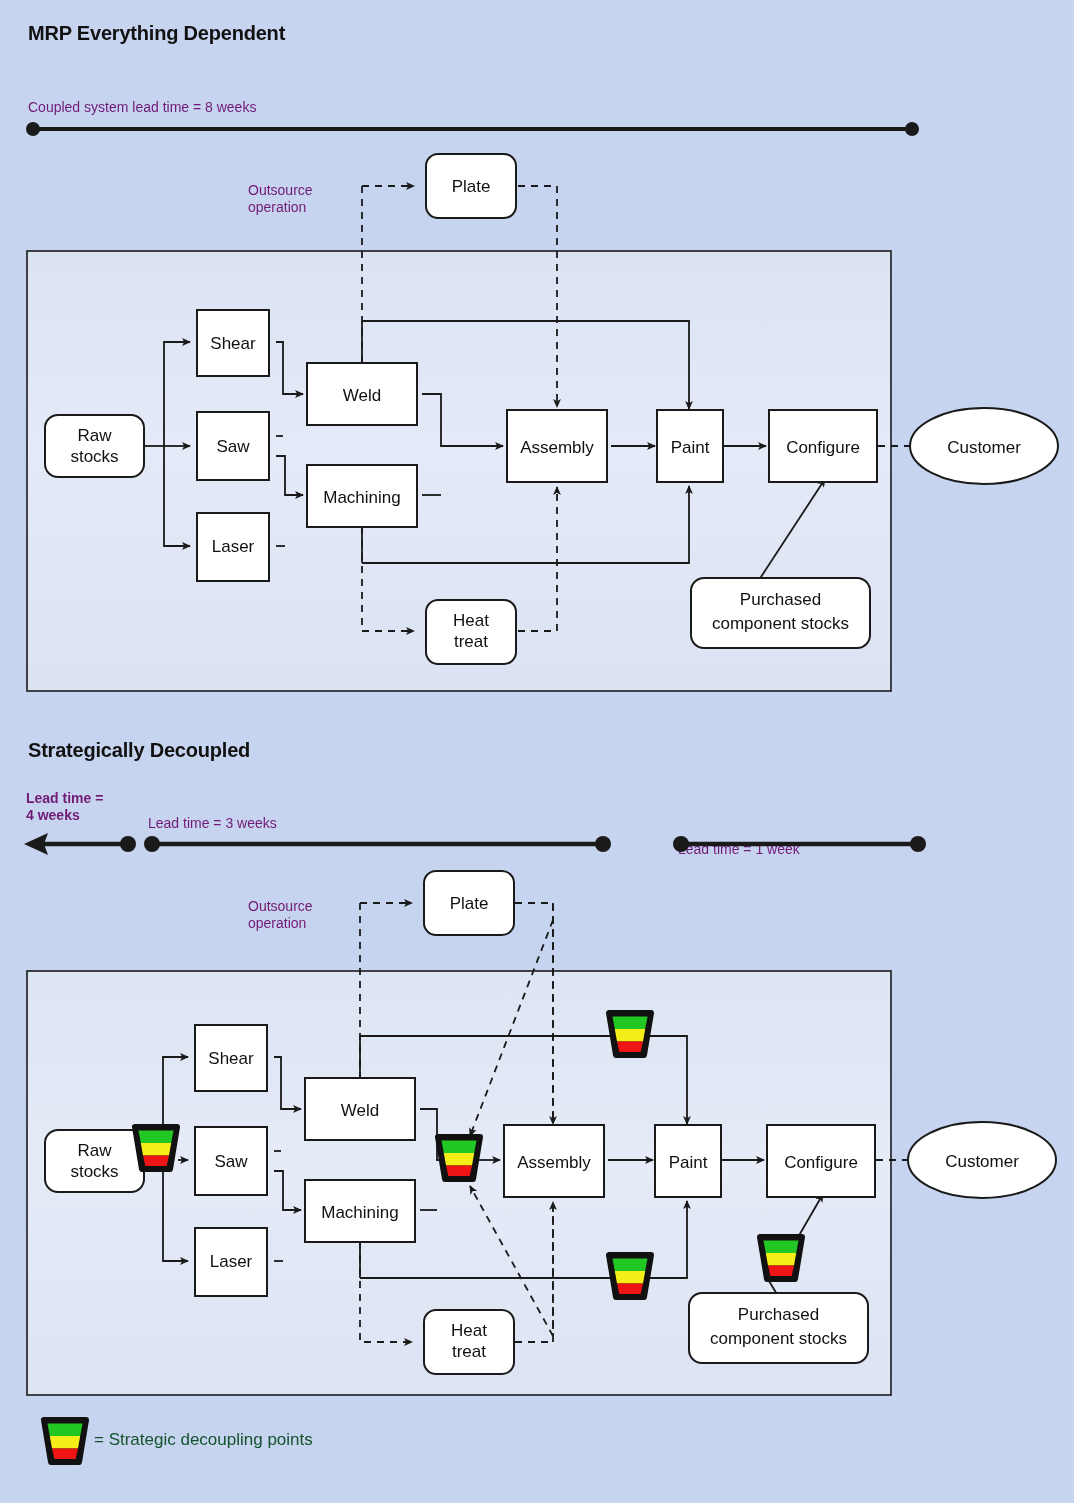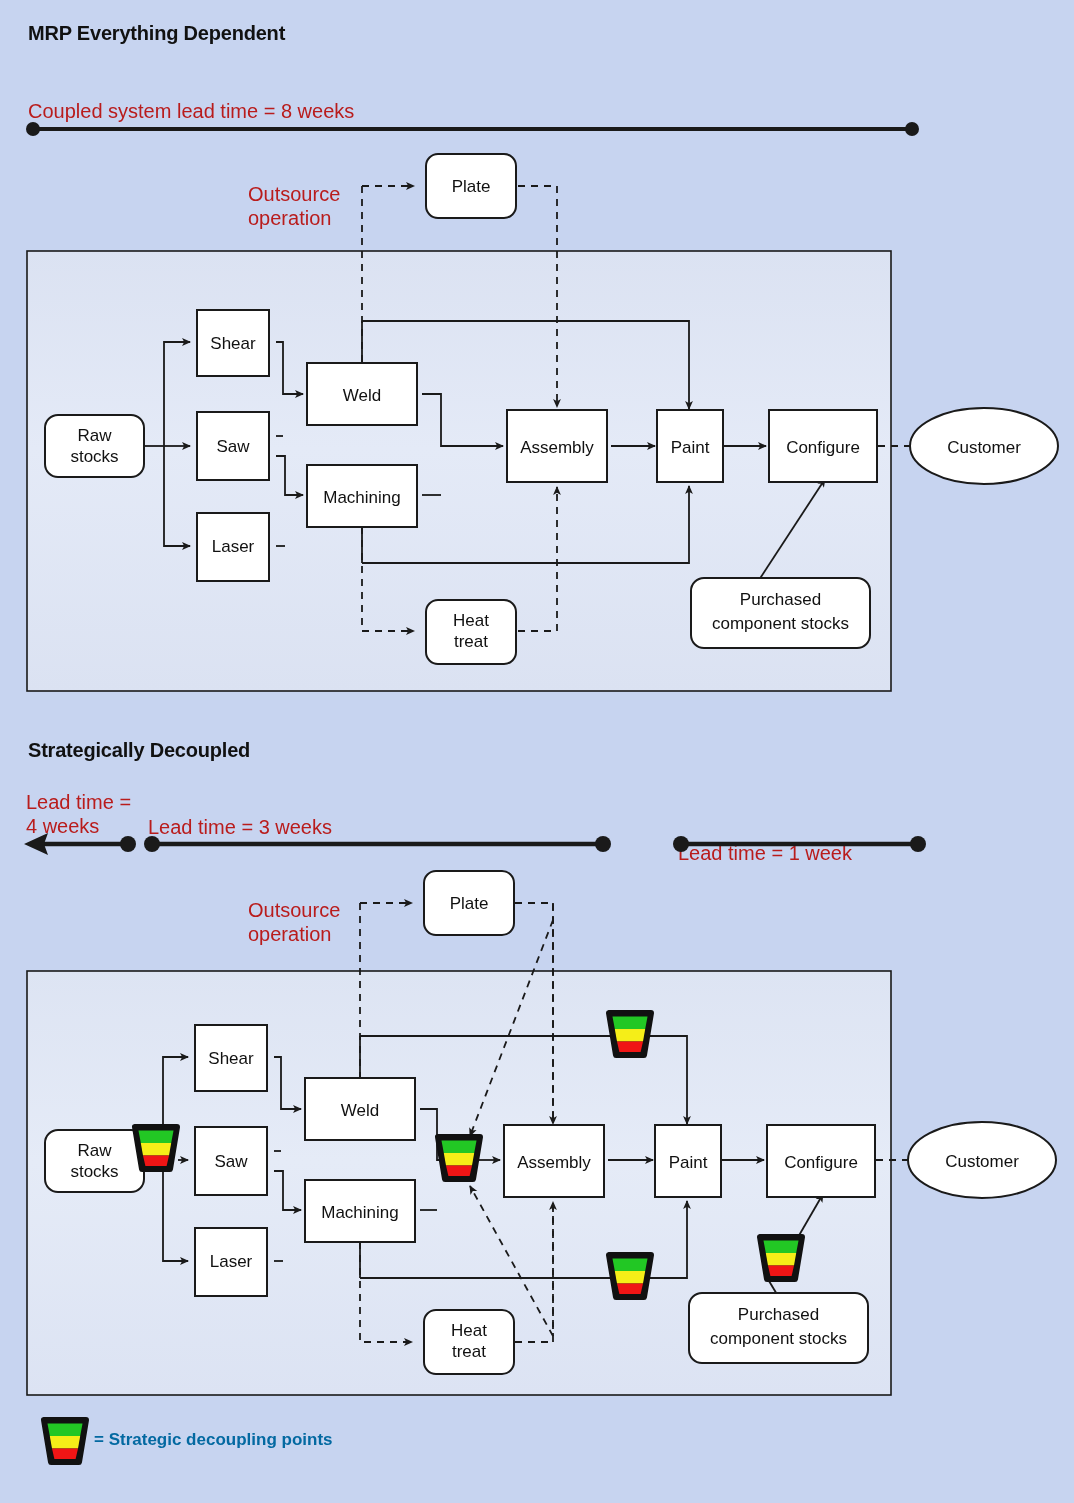--- a/index.html
+++ b/index.html
@@ -17,31 +17,30 @@
 
   .section-title{
     position:absolute;
     font-weight:bold;
     font-size:20px;
     color:#111;
     letter-spacing:-0.2px;
   }
   .lt-label{
     position:absolute;
-    font-size:20px;
-    color:#b91c1c;
+    font-size:14px;
+    color:#701a75;
     white-space:pre-line;
     line-height:1.22;
   }
   svg{position:absolute;left:0;top:0;overflow:visible;}
   .legend-text{
     position:absolute;
     font-size:17px;
-    color:#0369a1;
-    font-weight:bold;
+    color:#14532d;
   }
 </style>
 </head>
 <body>
 
 <div class="panel" id="panel-top">
 
   <div class="section-title" style="left:28px;top:22px;">MRP Everything Dependent</div>
 
   <div class="lt-label" style="left:28px;top:99px;">Coupled system lead time = 8 weeks</div>
@@ -182,21 +181,21 @@
     </g>
   </svg>
 </div>
 
 <div id="gap"></div>
 
 <div class="panel" id="panel-bottom">
 
   <div class="section-title" style="left:28px;top:19px;">Strategically Decoupled</div>
 
-  <div class="lt-label" style="left:26px;top:70px;">Lead time =
+  <div class="lt-label" style="left:26px;top:70px;font-weight:bold;">Lead time =
 4 weeks</div>
 
   <div class="lt-label" style="left:148px;top:95px;text-align:right;">Lead time = 3 weeks</div>
 
   <div class="lt-label" style="left:678px;top:95px;margin-top:26px;">Lead time = 1 week</div>
 
   <div class="lt-label" style="left:248px;top:918px;"></div>
 
   <div class="lt-label" style="left:248px;top:178px;">Outsource
 operation</div>

